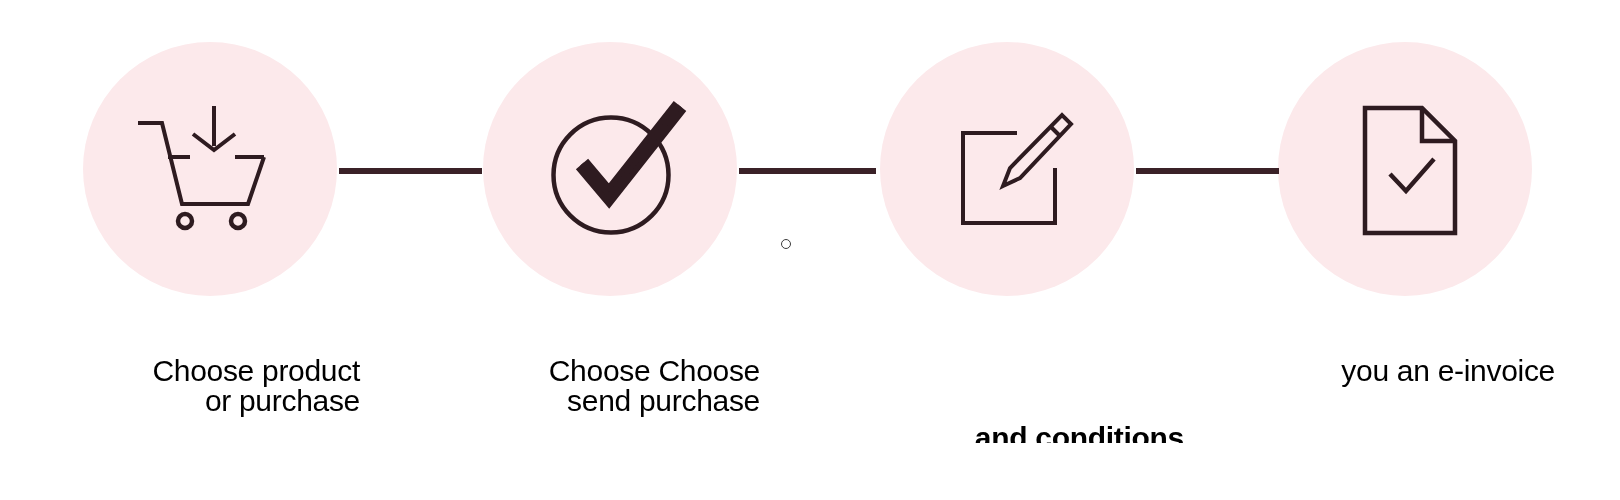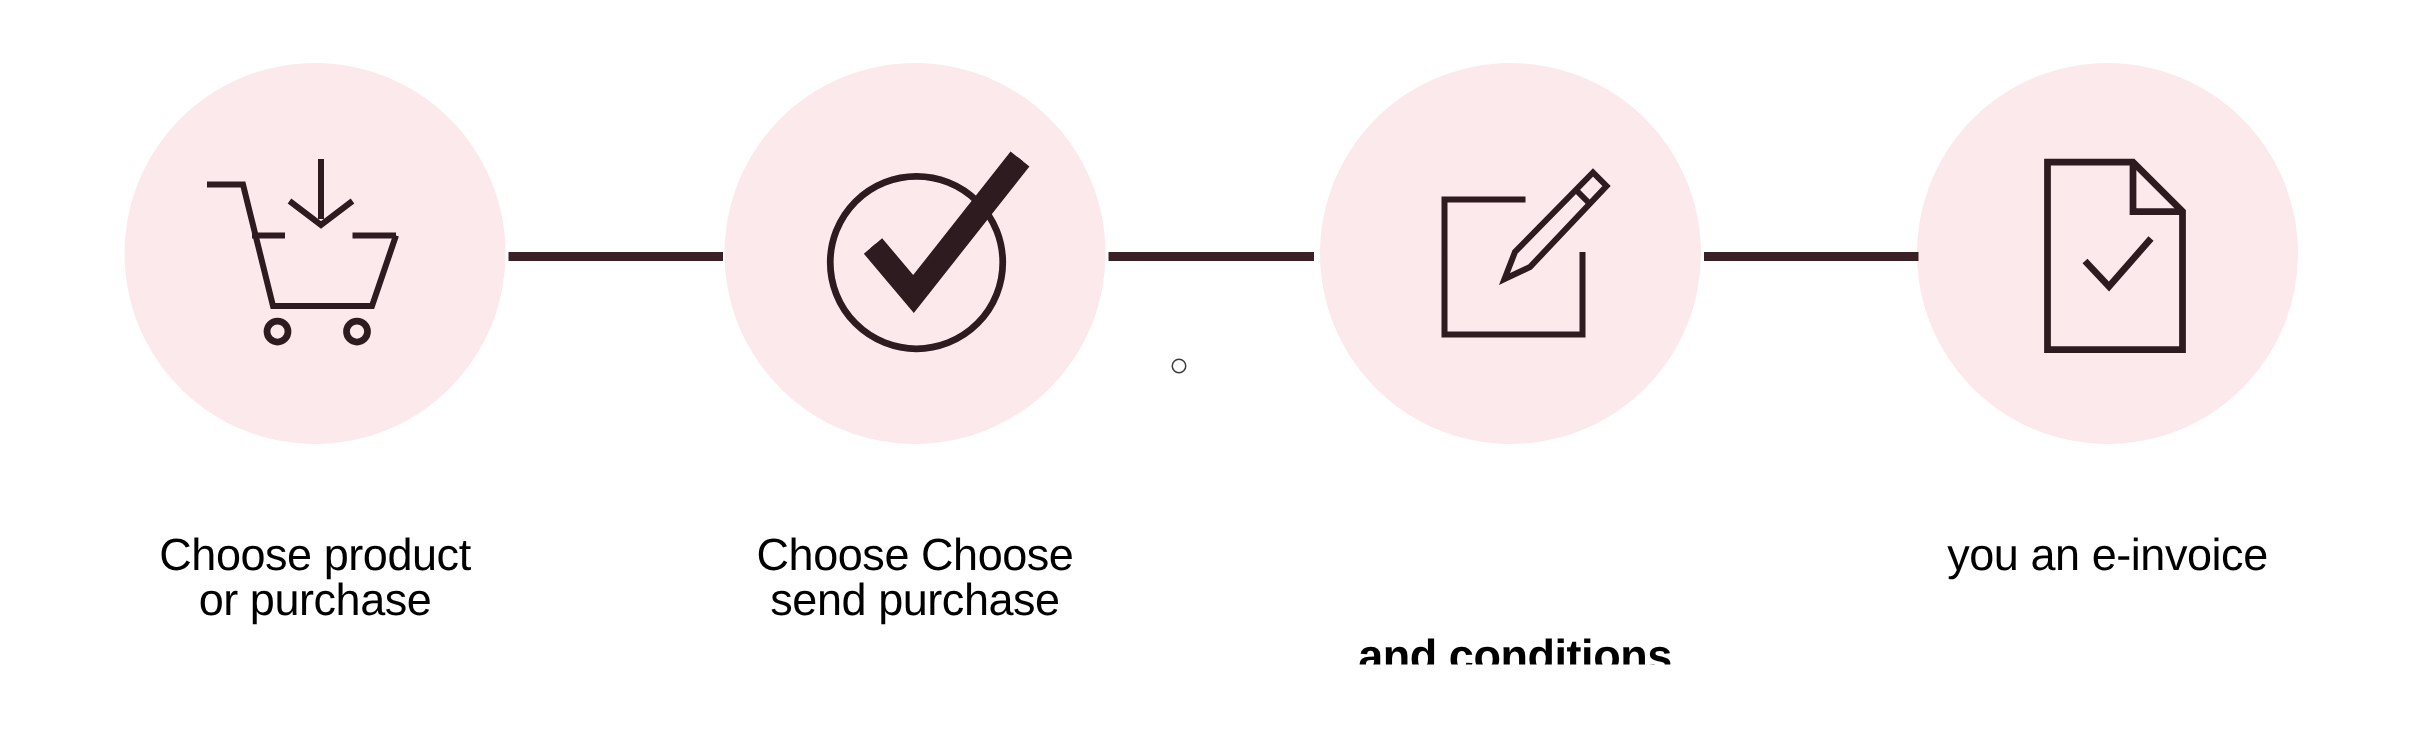--- a/index.html
+++ b/index.html
@@ -17,26 +17,26 @@
   .connector{
     position:absolute;top:168px;height:6px;
     background:var(--connector,#3a2127);
   }
   .icon-svg{position:absolute;}
   .icon-svg path,.icon-svg circle,.icon-svg polyline{
     fill:none;stroke:var(--icon-stroke,#2e1b20);
   }
   .step-label{
     position:absolute;top:356px;width:300px;
-    text-align:center;font-size:30px;line-height:30px;
+    text-align:right;font-size:30px;line-height:30px;
     color:var(--text,#000000);letter-spacing:-0.3px;
   }
   .clipped-wrap{
-    position:absolute;left:860px;top:420px;width:300px;height:23px;
-    overflow:hidden;text-align:center;
+    position:absolute;left:884px;top:420px;width:300px;height:23px;
+    overflow:hidden;text-align:right;
   }
   .clipped-wrap .inner{
     margin-top:3px;font-size:30px;line-height:30px;font-weight:700;
     color:var(--text,#000000);letter-spacing:-0.3px;
   }
   .tiny-dot{
     position:absolute;left:781px;top:239px;width:8px;height:8px;
     border:1.5px solid #3c3c3c;border-radius:50%;background:transparent;
   }
 </style>

